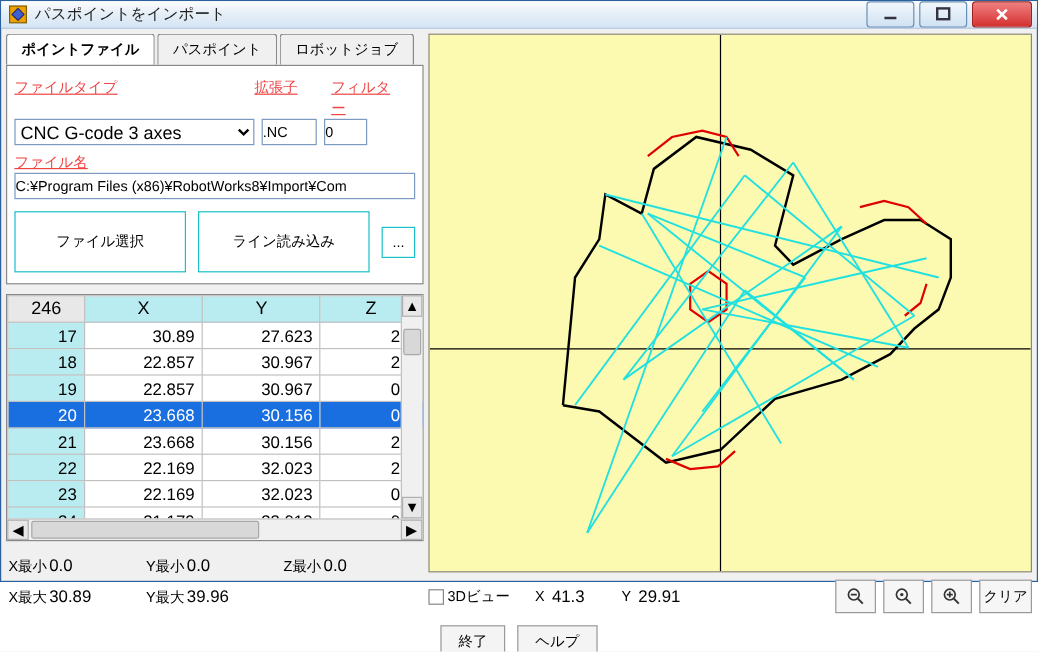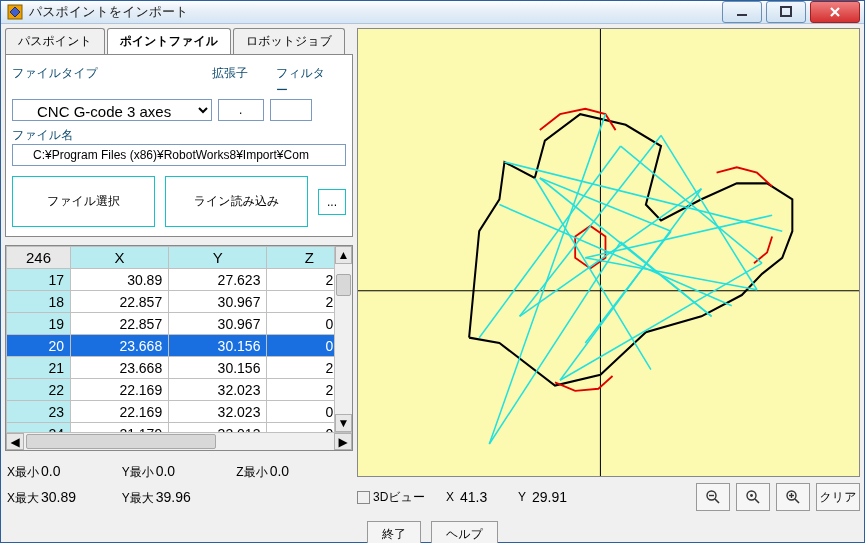--- a/index.html
+++ b/index.html
@@ -1,33 +1,33 @@
 <!DOCTYPE html>
 <html><head>
 <meta charset="utf-8">
 <style>
   * { box-sizing: border-box; margin: 0; padding: 0; font-family: "MS UI Gothic", "Meiryo", sans-serif; font-size: 12px; }
   body { background: #fff; width: 865px; height: 543px; overflow: hidden; }
-  .window { width: 865px; height: 543px; border: 1px solid #2a5fa0; background: #f0f0f0; display: flex; flex-direction: column; }
+  .window { width: 865px; height: 485px; border: 1px solid #2a5fa0; background: #f0f0f0; display: flex; flex-direction: column; }
   .titlebar { height: 30px; background: linear-gradient(#fdfdfe, #e8f0f8 40%, #d5e5f4); display: flex; align-items: center; padding: 0 0 0 6px; border-bottom: 1px solid #b0c4de; }
   .titlebar .icon { width: 16px; height: 16px; margin-right: 6px; }
   .titlebar .title { flex: 1; color: #222; font-size: 13px; }
   .winbtns { display: flex; gap: 4px; padding-right: 4px; }
   .winbtn { width: 34px; height: 20px; border: 1px solid #6a8fb5; border-radius: 3px; display: flex; align-items: center; justify-content: center; color: #333; }
   .winbtn.min, .winbtn.max { background: linear-gradient(#f2f7fc,#d0e2f2); width: 40px; height: 22px; }
   .winbtn.close { background: linear-gradient(#f08080,#d43030); color: #fff; border-color: #a02020; width: 50px; height: 22px; font-weight:bold;}
   .client { flex: 1; display: flex; padding: 4px; gap: 4px; }
   .leftpane { width: 348px; display: flex; flex-direction: column; }
   .tabs { display: flex; }
   .tab { border: 1px solid #888; border-bottom: none; padding: 4px 12px; background: #f0f0f0; margin-right: 2px; border-radius: 3px 3px 0 0; cursor: pointer; min-width:95px; text-align:center;}
   .tab.active { background: #fff; font-weight: bold; }
   .tabbody { border: 1px solid #888; background: #fff; padding: 6px; flex: 0 0 auto; }
   .row { display: flex; align-items: center; margin-bottom: 3px; gap: 6px; }
-  .lbl { color: #0c4a6e; }
-  select, input.txt { border: 1px solid #7a9ac0; background: #fff; padding: 2px 20px; height: 22px; }
+  .lbl { color: #ef4444; text-decoration: underline; }
+  select, input.txt { border: 1px solid #7a9ac0; background: #fff; padding: 2px 0; height: 22px; }
   select { width: 200px; font-size: 15px; }
   .ext { width: 46px; }
   .filt { width: 36px; }
   .fname { width: 100%; }
   .btn { border: 1px solid #18c0c8; background: #ffffff; padding: 16px 10px; cursor: pointer; min-height:26px;}
   .btn.small { padding: 2px 6px; min-width:28px; }
   .hdrlabels { display:flex; margin-top:4px;}
   .hdrlabels div:nth-child(1){ flex:0 0 200px;}
   .hdrlabels div:nth-child(2){ flex:0 0 64px;}
   .hdrlabels div:nth-child(3){ flex:0 0 60px;}
@@ -93,22 +93,22 @@
             <path d="M4 4 L12 12 M12 4 L4 12" stroke="#fff" stroke-width="2.2"></path>
           </svg>
         </div>
     </div>
   </div>
 
   <div class="client">
 
     <div class="leftpane">
       <div class="tabs">
+        <div class="tab active">ポイントファイル</div>
         <div class="tab">パスポイント</div>
-        <div class="tab active">ポイントファイル</div>
         <div class="tab">ロボットジョブ</div>
       </div>
       <div class="tabbody">
         <div class="hdrlabels">
           <div class="lbl">ファイルタイプ</div>
           <div class="lbl">拡張子</div>
           <div class="lbl">フィルター</div>
         </div>
         <div class="row">
           <select><option>CNC G-code 3 axes</option></select>

